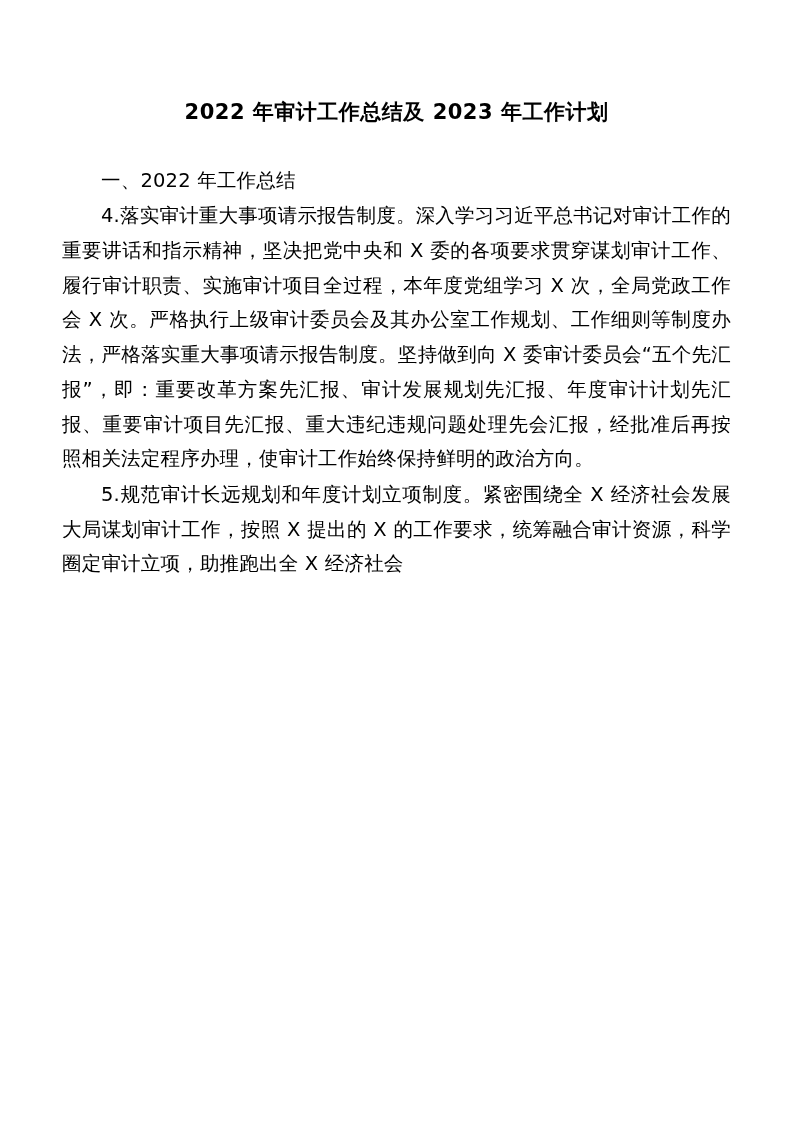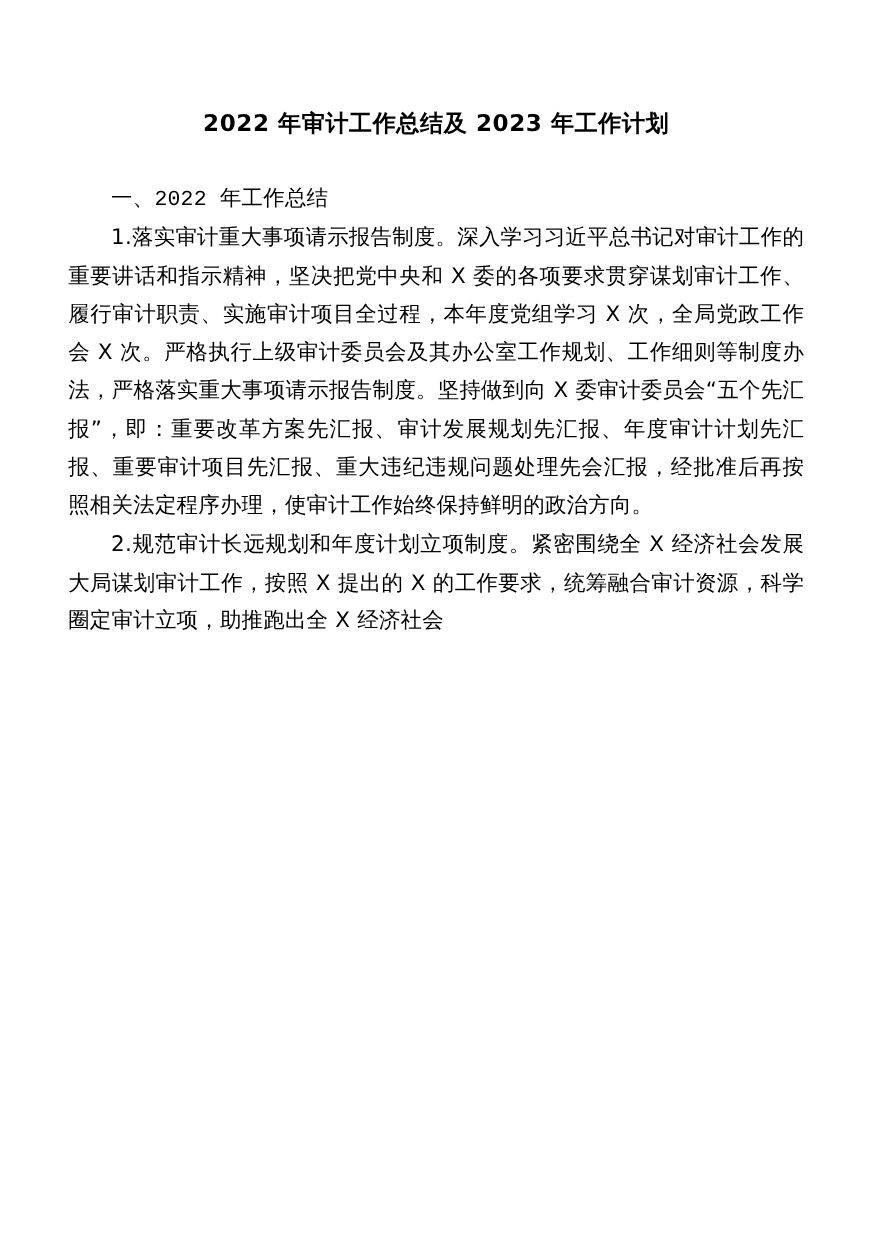--- a/index.html
+++ b/index.html
@@ -32,25 +32,24 @@
     font-size: 19.5px;
     line-height: 1.78;
     text-align: justify;
     text-justify: inter-ideograph;
     margin: 0 0 1px 0;
     text-indent: 2em;
     letter-spacing: 0.2px;
   }
   .para.heading {
     text-indent: 2em;
-    font-family: Liberation Mono, monospace;
   }
 </style>
 </head>
 <body>
 
 <div class="page">
   <h1 class="doc-title">2022 年审计工作总结及 2023 年工作计划</h1>
 
   <p class="para heading">一、2022 年工作总结</p>
-  <p class="para">1.落实审计重大事项请示报告制度。深入学习习近平总书记对审计工作的重要讲话和指示精神，坚决把党中央和 X 委的各项要求贯穿谋划审计工作、履行审计职责、实施审计项目全过程，本年度党组学习 X 次，全局党政工作会 X 次。严格执行上级审计委员会及其办公室工作规划、工作细则等制度办法，严格落实重大事项请示报告制度。坚持做到向 X 委审计委员会“五个先汇报”，即：重要改革方案先汇报、审计发展规划先汇报、年度审计计划先汇报、重要审计项目先汇报、重大违纪违规问题处理先会汇报，经批准后再按照相关法定程序办理，使审计工作始终保持鲜明的政治方向。</p>
-  <p class="para">2.规范审计长远规划和年度计划立项制度。紧密围绕全 X 经济社会发展大局谋划审计工作，按照 X 提出的 X 的工作要求，统筹融合审计资源，科学圈定审计立项，助推跑出全 X 经济社会</p>
+  <p class="para">4.落实审计重大事项请示报告制度。深入学习习近平总书记对审计工作的重要讲话和指示精神，坚决把党中央和 X 委的各项要求贯穿谋划审计工作、履行审计职责、实施审计项目全过程，本年度党组学习 X 次，全局党政工作会 X 次。严格执行上级审计委员会及其办公室工作规划、工作细则等制度办法，严格落实重大事项请示报告制度。坚持做到向 X 委审计委员会“五个先汇报”，即：重要改革方案先汇报、审计发展规划先汇报、年度审计计划先汇报、重要审计项目先汇报、重大违纪违规问题处理先会汇报，经批准后再按照相关法定程序办理，使审计工作始终保持鲜明的政治方向。</p>
+  <p class="para">5.规范审计长远规划和年度计划立项制度。紧密围绕全 X 经济社会发展大局谋划审计工作，按照 X 提出的 X 的工作要求，统筹融合审计资源，科学圈定审计立项，助推跑出全 X 经济社会</p>
 </div>
 
 </body></html>

